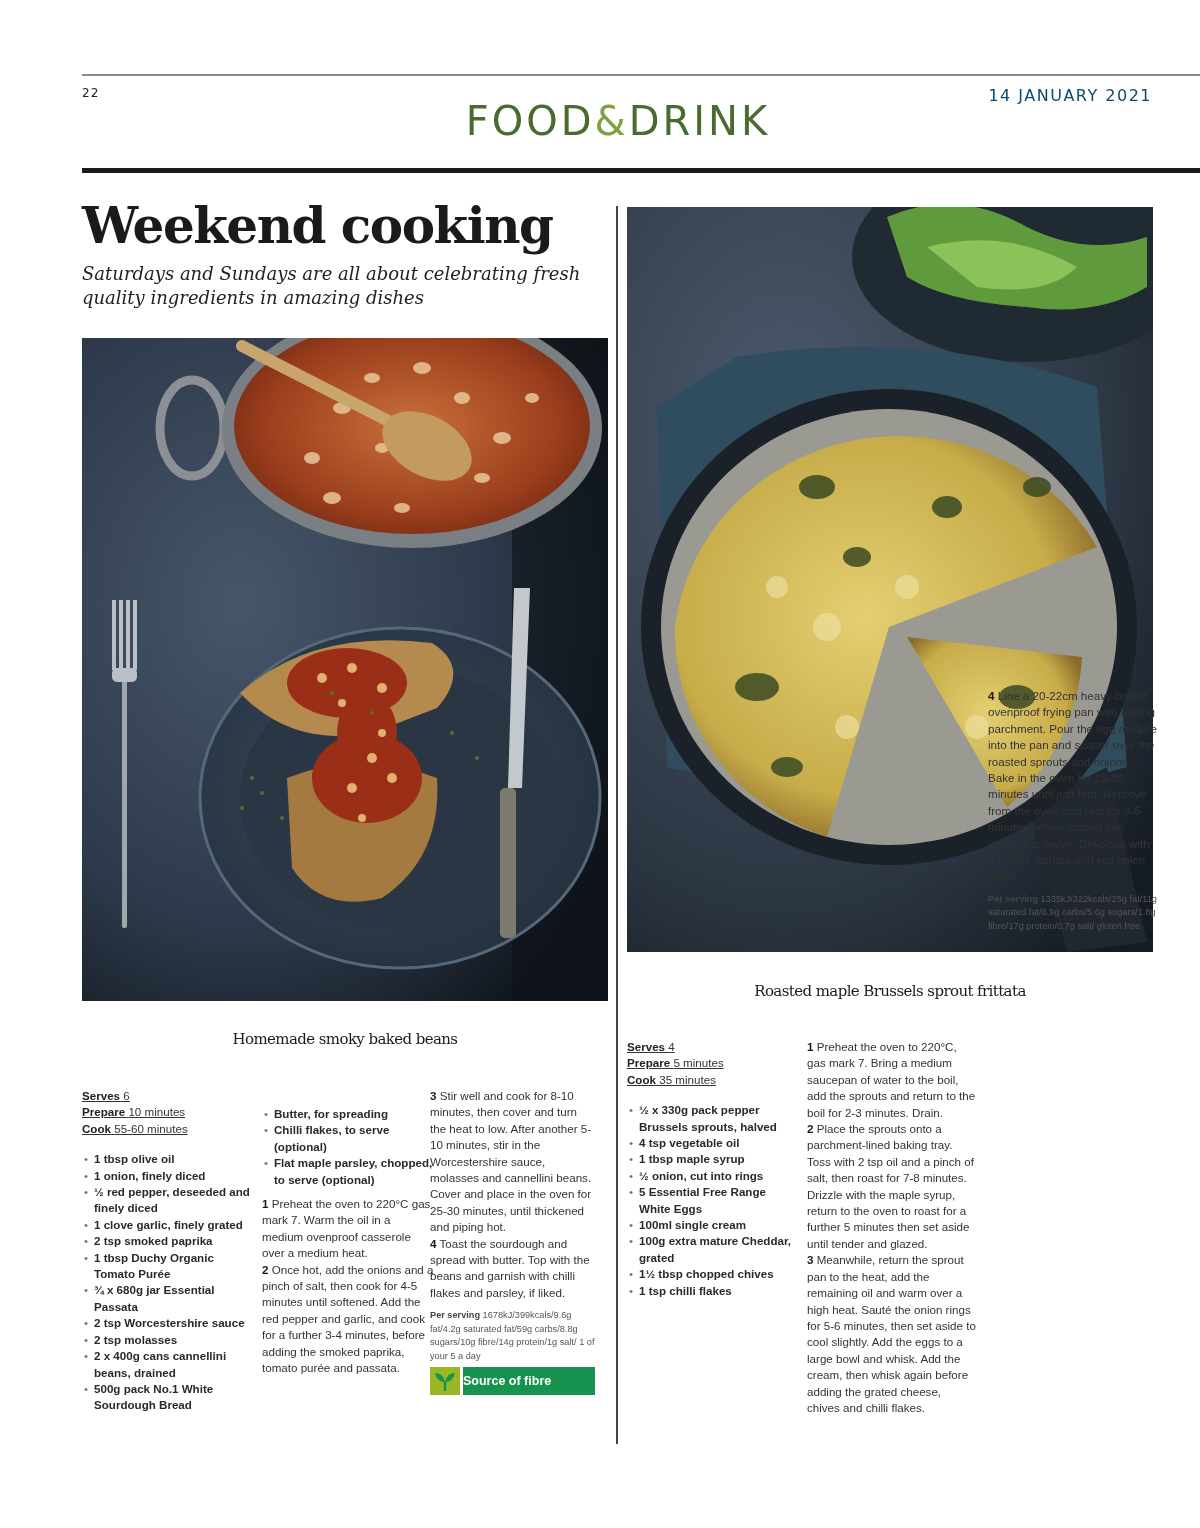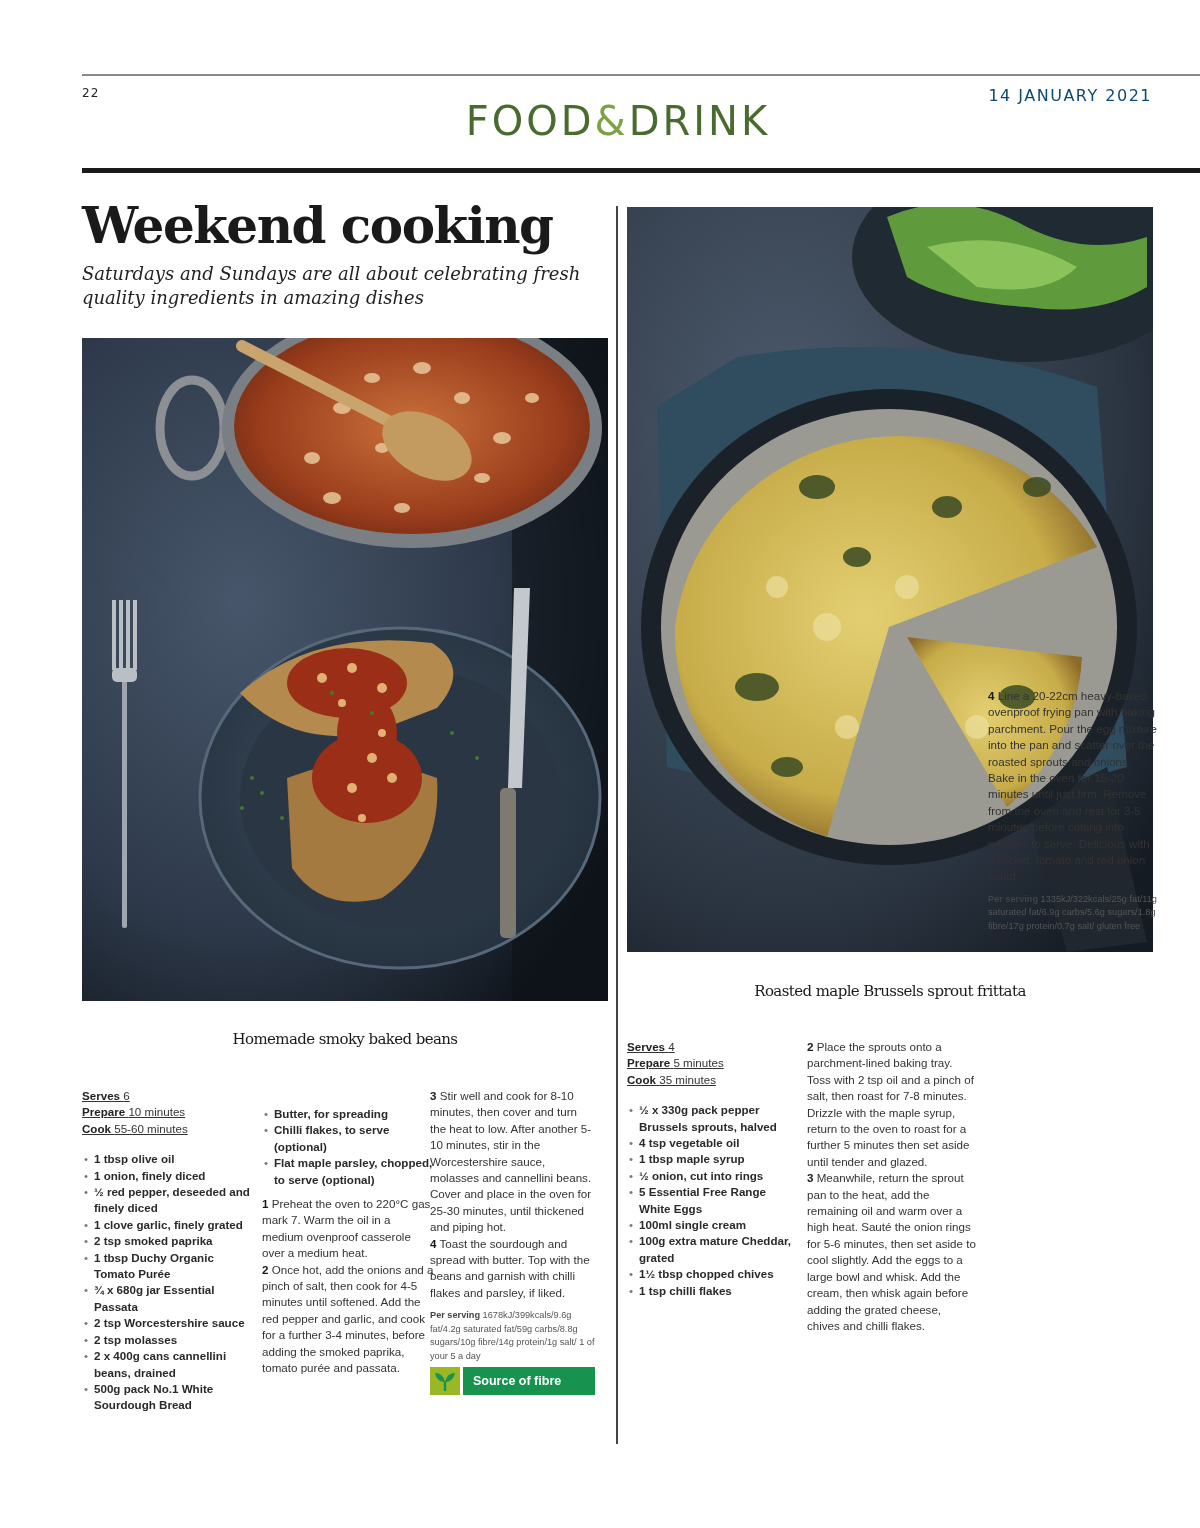--- a/index.html
+++ b/index.html
@@ -29,21 +29,21 @@
   .ing-list { list-style:none; margin:14px 0 0 0; padding:0; }
   .ing-list li { position:relative; padding-left:12px; font-weight:bold; color:#2a2a2a; }
   .ing-list li::before { content:"•"; position:absolute; left:2px; top:0; color:#777; font-weight:normal; }
   .ing-list.nomargin { margin-top:18px; }
   .method p { margin:0; }
   .method .step-num { font-weight:bold; color:#1a1a1a; }
   .nutrition { font-size:9.2px; line-height:13.5px; color:#555; margin-top:8px; }
   .nutrition b { color:#444; }
   .badge { display:flex; height:28px; margin-top:4px; width:165px; }
   .badge-icon { width:30px; height:28px; background:#9ab825; display:flex; align-items:center; justify-content:center; }
-  .badge-label { flex:1; background:#17924f; color:#fff; font-family:"Liberation Sans", sans-serif; font-size:12.5px; font-weight:bold; display:flex; align-items:center; padding-left:10px; margin-left:3px; }
+  .badge-label { flex:1; background:#17924f; color:#fff; font-family:"Liberation Sans", sans-serif; font-size:12.5px; font-weight:bold; display:flex; align-items:center; margin-left:3px; }
 </style>
 </head>
 <body>
 
 <div class="abs rule-top"></div>
 <div class="abs page-num">22</div>
 <div class="abs page-date">14 JANUARY 2021</div>
 <div class="abs section-title"><span>FOOD</span><span class="amp">&amp;</span><span>DRINK</span></div>
 <div class="abs rule-thick"></div>
 
@@ -250,20 +250,21 @@
     <li>5 Essential Free Range White Eggs</li>
     <li>100ml single cream</li>
     <li>100g extra mature Cheddar, grated</li>
     <li>1½ tbsp chopped chives</li>
     <li>1 tsp chilli flakes</li>
   </ul>
 </div>
 
 <div class="abs col" style="left:807px; top:1039px; width:170px;">
   <div class="method">
+    <p><span class="step-num">1</span> <span>Preheat the oven to 220°C, gas mark 7. Bring a medium saucepan of water to the boil, add the sprouts and return to the boil for 2-3 minutes. Drain.</span></p>
     <p><span class="step-num">2</span> <span>Place the sprouts onto a parchment-lined baking tray. Toss with 2 tsp oil and a pinch of salt, then roast for 7-8 minutes. Drizzle with the maple syrup, return to the oven to roast for a further 5 minutes then set aside until tender and glazed.</span></p>
     <p><span class="step-num">3</span> <span>Meanwhile, return the sprout pan to the heat, add the remaining oil and warm over a high heat. Sauté the onion rings for 5-6 minutes, then set aside to cool slightly. Add the eggs to a large bowl and whisk. Add the cream, then whisk again before adding the grated cheese, chives and chilli flakes.</span></p>
   </div>
 </div>
 
 <div class="abs col" style="left:988px; top:1039px; width:170px;">
   <div class="method" style="margin-top:-351px; height:0;"></div>
   <div class="method">
     <p><span class="step-num">4</span> <span>Line a 20-22cm heavy-based ovenproof frying pan with baking parchment. Pour the egg mixture into the pan and scatter over the roasted sprouts and onions. Bake in the oven for 15-20 minutes until just firm. Remove from the oven and rest for 3-5 minutes before cutting into wedges to serve. Delicious with a rocket, tomato and red onion salad</span></p>
   </div>

